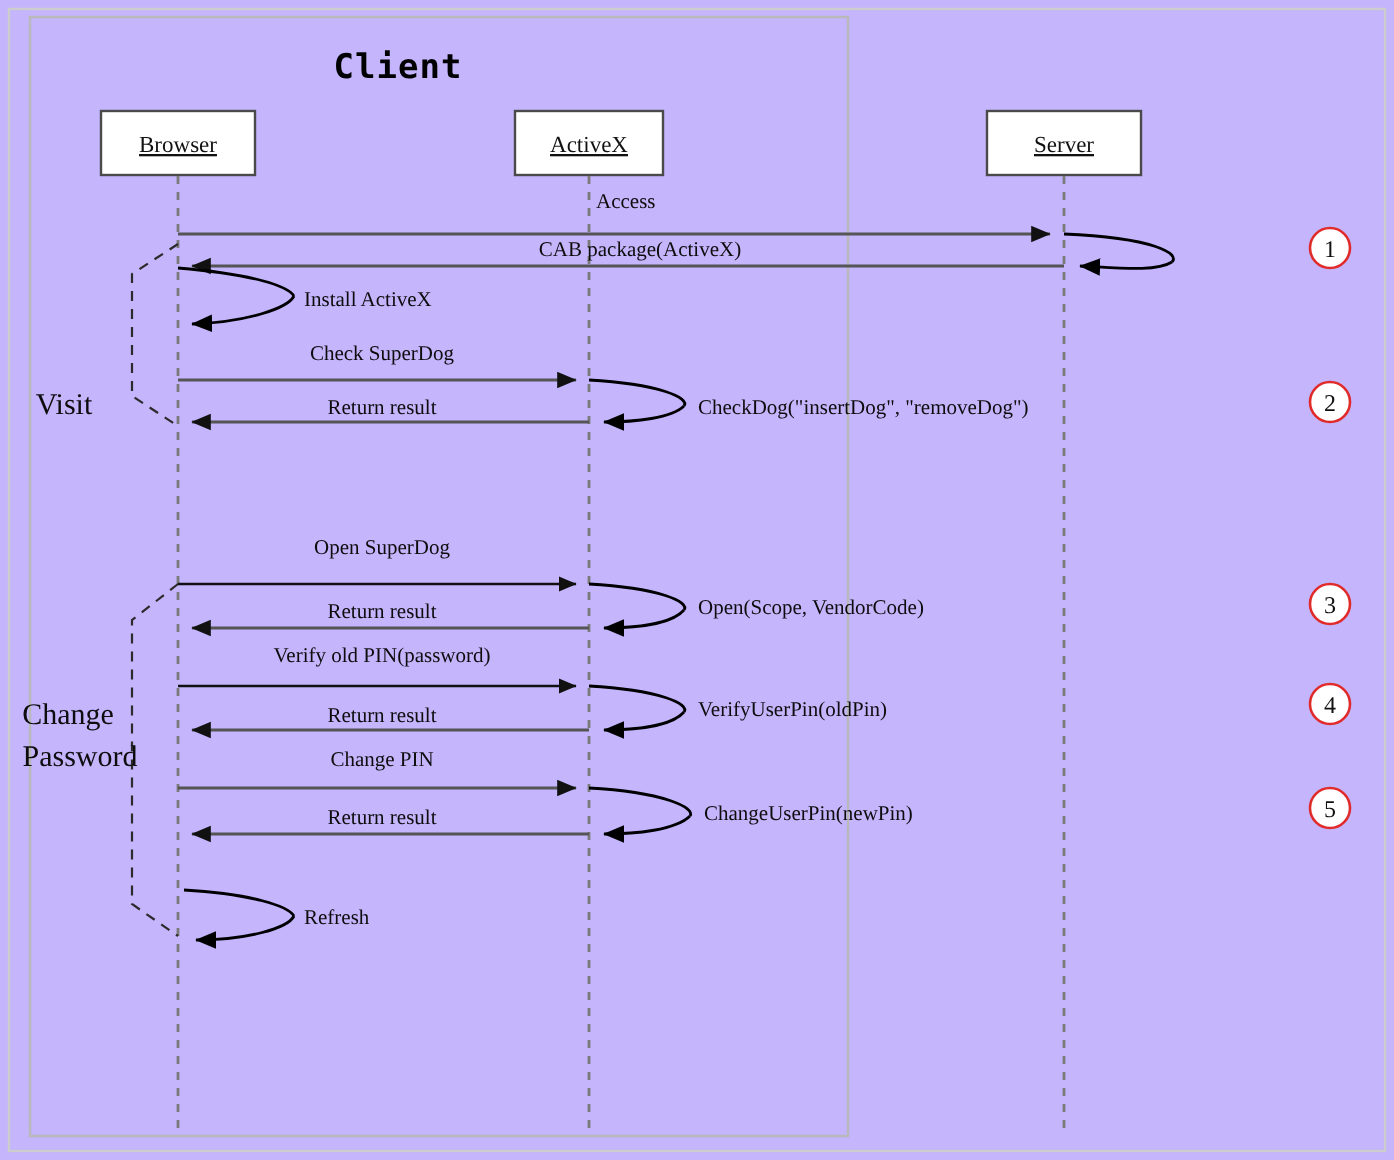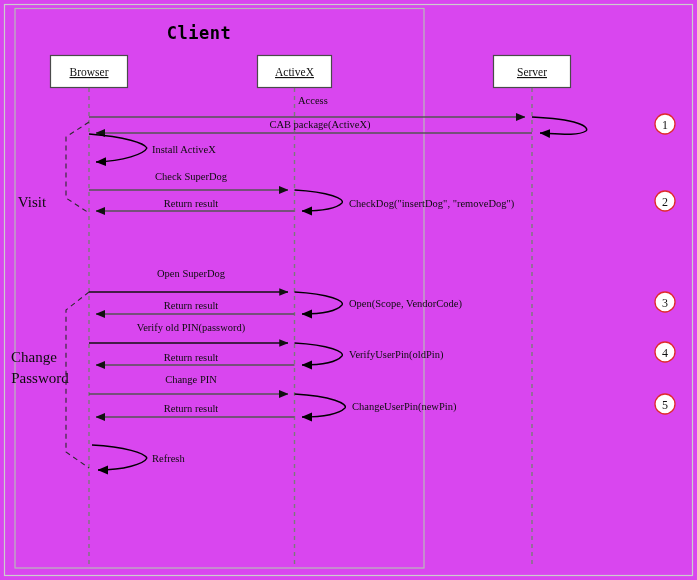--- a/index.html
+++ b/index.html
@@ -4,21 +4,21 @@
 <style>
   html, body {
     margin: 0;
     padding: 0;
     background: #ffffff;
   }
   #page {
     position: relative;
     width: 697px;
     height: 580px;
-    background: #d946ef;
+    background: #c4b5fd;
     font-family: "Liberation Serif", serif;
     overflow: hidden;
   }
   #diagram {
     position: absolute;
     left: 0;
     top: 0;
     width: 697px;
     height: 580px;
   }

